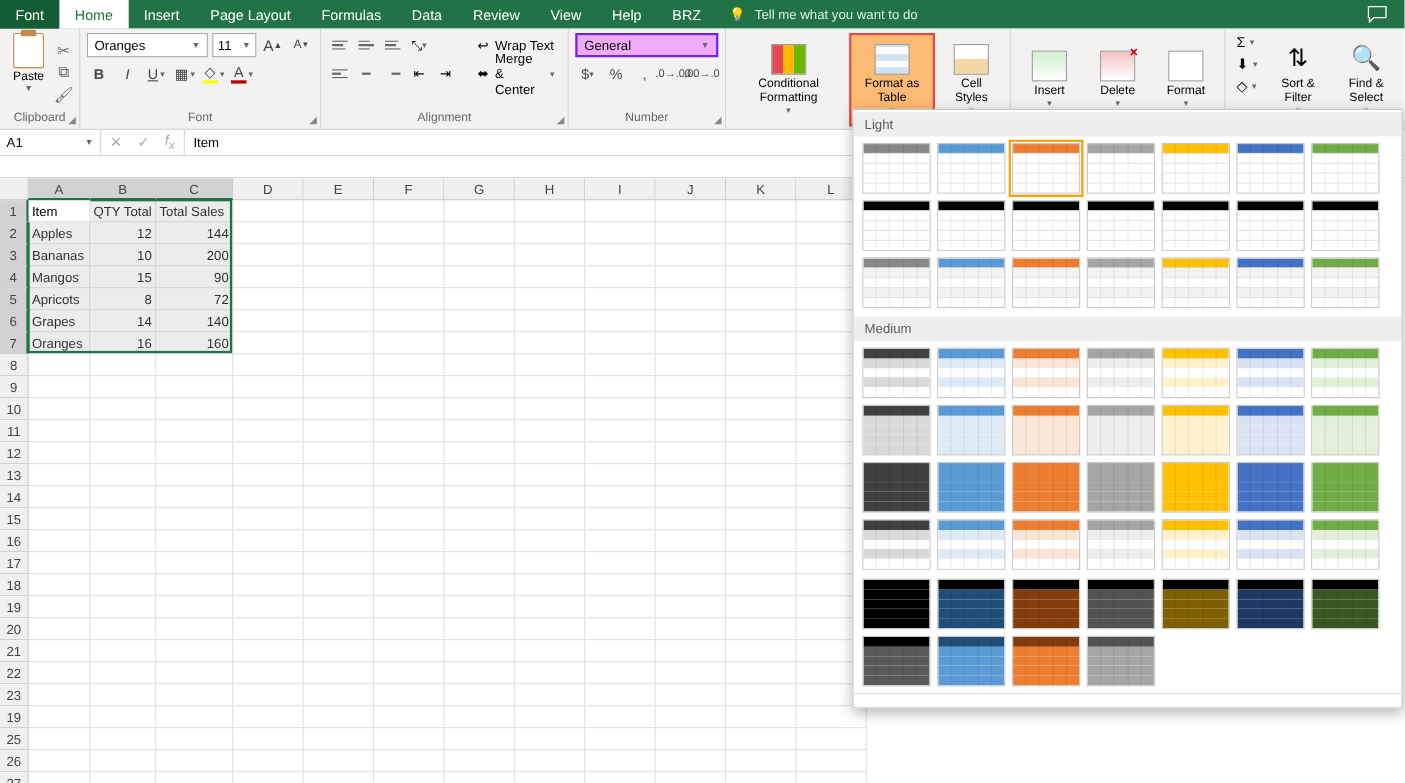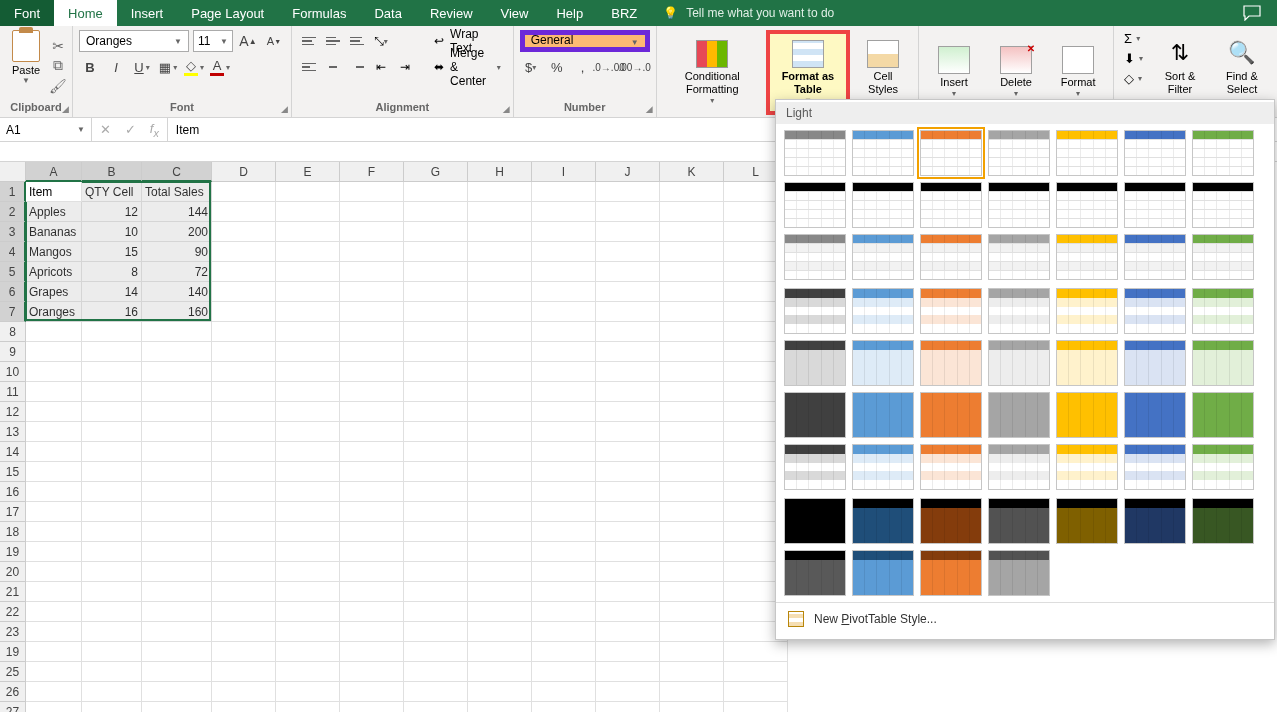--- a/index.html
+++ b/index.html
@@ -10,21 +10,21 @@
 .menu-bar .tab { padding: 0 14px; display: flex; align-items: center; cursor: pointer; }
 .menu-bar .tab.active { background: #fff; color: #217346; }
 .menu-bar .tab.file { background: #145c34; }
 .menu-bar .tell-me { display: flex; align-items: center; gap: 8px; padding: 0 12px; font-size: 12px; color: #e0efe6; }
 .menu-bar .spacer { flex: 1; }
 .menu-bar .comment-icon { padding: 0 16px; display: flex; align-items: center; }
 
 
 .ribbon { height: 92px; border-bottom: 1px solid #d4d4d4; display: flex; background: #f3f2f1; }
 .group { border-right: 1px solid #d4d4d4; padding: 4px 6px 2px; display: flex; flex-direction: column; position: relative; }
-.group-label { text-align: center; font-size: 11px; color: #666; margin-top: auto; padding-bottom: 2px; font-weight: bold; }
+.group-label { text-align: center; font-size: 11px; color: #666; margin-top: auto; padding-bottom: 2px; }
 .group-dialog { position: absolute; right: 3px; bottom: 3px; font-size: 9px; color: #888; cursor: pointer; }
 .group-body { display: flex; gap: 4px; flex: 1; }
 
 
 .clipboard .paste-stack { display: flex; flex-direction: column; align-items: center; width: 40px; }
 .clipboard .paste-icon { width: 28px; height: 32px; background: #fff; border: 1px solid #c38a4a; border-radius: 2px; position: relative; }
 .clipboard .paste-icon::before { content: ''; position: absolute; top: -4px; left: 6px; width: 14px; height: 6px; background: #c38a4a; border-radius: 2px 2px 0 0; }
 .clipboard .paste-label { font-size: 11px; margin-top: 2px; }
 .clipboard .side-col { display: flex; flex-direction: column; gap: 4px; justify-content: center; }
 .small-icon { width: 16px; height: 16px; display: inline-flex; align-items: center; justify-content: center; font-size: 14px; color: #666; cursor: pointer; }
@@ -39,26 +39,26 @@
 
 
 .align .row { display: flex; gap: 2px; margin-bottom: 4px; }
 .align-btn { width: 22px; height: 22px; display: inline-flex; align-items: center; justify-content: center; cursor: pointer; border: 1px solid transparent; }
 .align-lines { width: 14px; display: flex; flex-direction: column; gap: 2px; }
 .align-lines span { height: 1.5px; background: #666; display: block; }
 .wrap-merge { display: flex; flex-direction: column; gap: 4px; margin-left: 8px; }
 .wrap-btn { display: flex; align-items: center; gap: 6px; padding: 2px 6px; cursor: pointer; font-size: 12px; height: 22px; }
 
 
-.number .fmt-box { width: 130px; height: 22px; border: 5px solid #6d28d9; background: #fdba74; display: flex; align-items: flex-end; padding: 0 6px; justify-content: space-between; font-size: 12px; margin-bottom: 4px; }
+.number .fmt-box { width: 130px; height: 22px; border: 2px solid #6d28d9; background: #f0abfc; display: flex; align-items: center; padding: 0 6px; justify-content: space-between; font-size: 12px; margin-bottom: 4px; }
 .number .row { display: flex; gap: 4px; }
 
 
 .big-btn { display: flex; flex-direction: column; align-items: center; justify-content: center; padding: 2px 6px; cursor: pointer; font-size: 11px; text-align: center; line-height: 1.2; border: 1px solid transparent; min-width: 58px; }
-.big-btn.active { background: #fef9c3; border: 4px solid #ef4444; font-weight: bold; }
+.big-btn.active { background: #fdba74; border: 2px solid #ef4444; }
 .big-btn-icon { width: 32px; height: 28px; margin-bottom: 2px; }
 .cond-fmt-icon { background: linear-gradient(90deg,#e74856 0 33%,#ffb900 33% 66%,#6bb700 66%); border: 1px solid #999; }
 .table-icon { border: 1px solid #a0a0a0; background: repeating-linear-gradient(0deg, #d0e4f5 0 6px, #fff 6px 12px); }
 .cell-styles-icon { border: 1px solid #a0a0a0; background: linear-gradient(180deg,#fff 0 50%,#f4d9a6 50%); }
 
 
 .insert-icon, .delete-icon, .format-icon { border: 1px solid #a0a0a0; }
 .insert-icon { background: linear-gradient(#d0f0d0,#fff); }
 .delete-icon { background: linear-gradient(#f4c2c2,#fff); position: relative; }
 .delete-icon::after { content: '✕'; color: #c00; position: absolute; top: -4px; right: -4px; font-size: 10px; font-weight: bold; }
@@ -407,21 +407,21 @@
         <div class="row-h ">22</div>
         <div class="row-h ">23</div>
         <div class="row-h ">19</div>
         <div class="row-h ">25</div>
         <div class="row-h ">26</div>
         <div class="row-h ">27</div>
       </div>
       <div class="cells" id="cells">
         <div class="cell-row">
           <div class="cell " style="width: 56px; background: rgb(255, 255, 255); position: relative; z-index: 2;">Item</div>
-          <div class="cell " style="width:60px">QTY Cell</div>
+          <div class="cell " style="width:60px">QTY Total</div>
           <div class="cell " style="width:70px">Total Sales</div>
           <div class="cell " style="width:64px"></div>
           <div class="cell " style="width:64px"></div>
           <div class="cell " style="width:64px"></div>
           <div class="cell " style="width:64px"></div>
           <div class="cell " style="width:64px"></div>
           <div class="cell " style="width:64px"></div>
           <div class="cell " style="width:64px"></div>
           <div class="cell " style="width:64px"></div>
           <div class="cell " style="width:64px"></div>
@@ -1657,20 +1657,21 @@
             <div class="sw-cell"></div>
             <div class="sw-cell"></div>
             <div class="sw-cell"></div>
             <div class="sw-cell"></div>
             <div class="sw-cell"></div>
           </div>
         </div>
       </div>
     </div>
     <div class="gallery-section">
+      <div class="gallery-heading">Medium</div>
       <div class="style-grid">
         <div class="style-swatch">
           <div class="sw-row" style="background:#404040">
             <div class="sw-cell"></div>
             <div class="sw-cell"></div>
             <div class="sw-cell"></div>
             <div class="sw-cell"></div>
             <div class="sw-cell"></div>
           </div>
           <div class="sw-row" style="background:#d9d9d9">
@@ -3108,18 +3109,14 @@
             <div class="sw-cell"></div>
             <div class="sw-cell"></div>
             <div class="sw-cell"></div>
             <div class="sw-cell"></div>
             <div class="sw-cell"></div>
           </div>
         </div>
       </div>
     </div>
     <div class="gallery-footer">
-  <div class="gallery-footer-item">
-        <span class="ft-icon"></span>
-        <span>New <span class="u">P</span>ivotTable Style...</span>
-      </div>
 </div>
   </div>
 
 </body></html>

